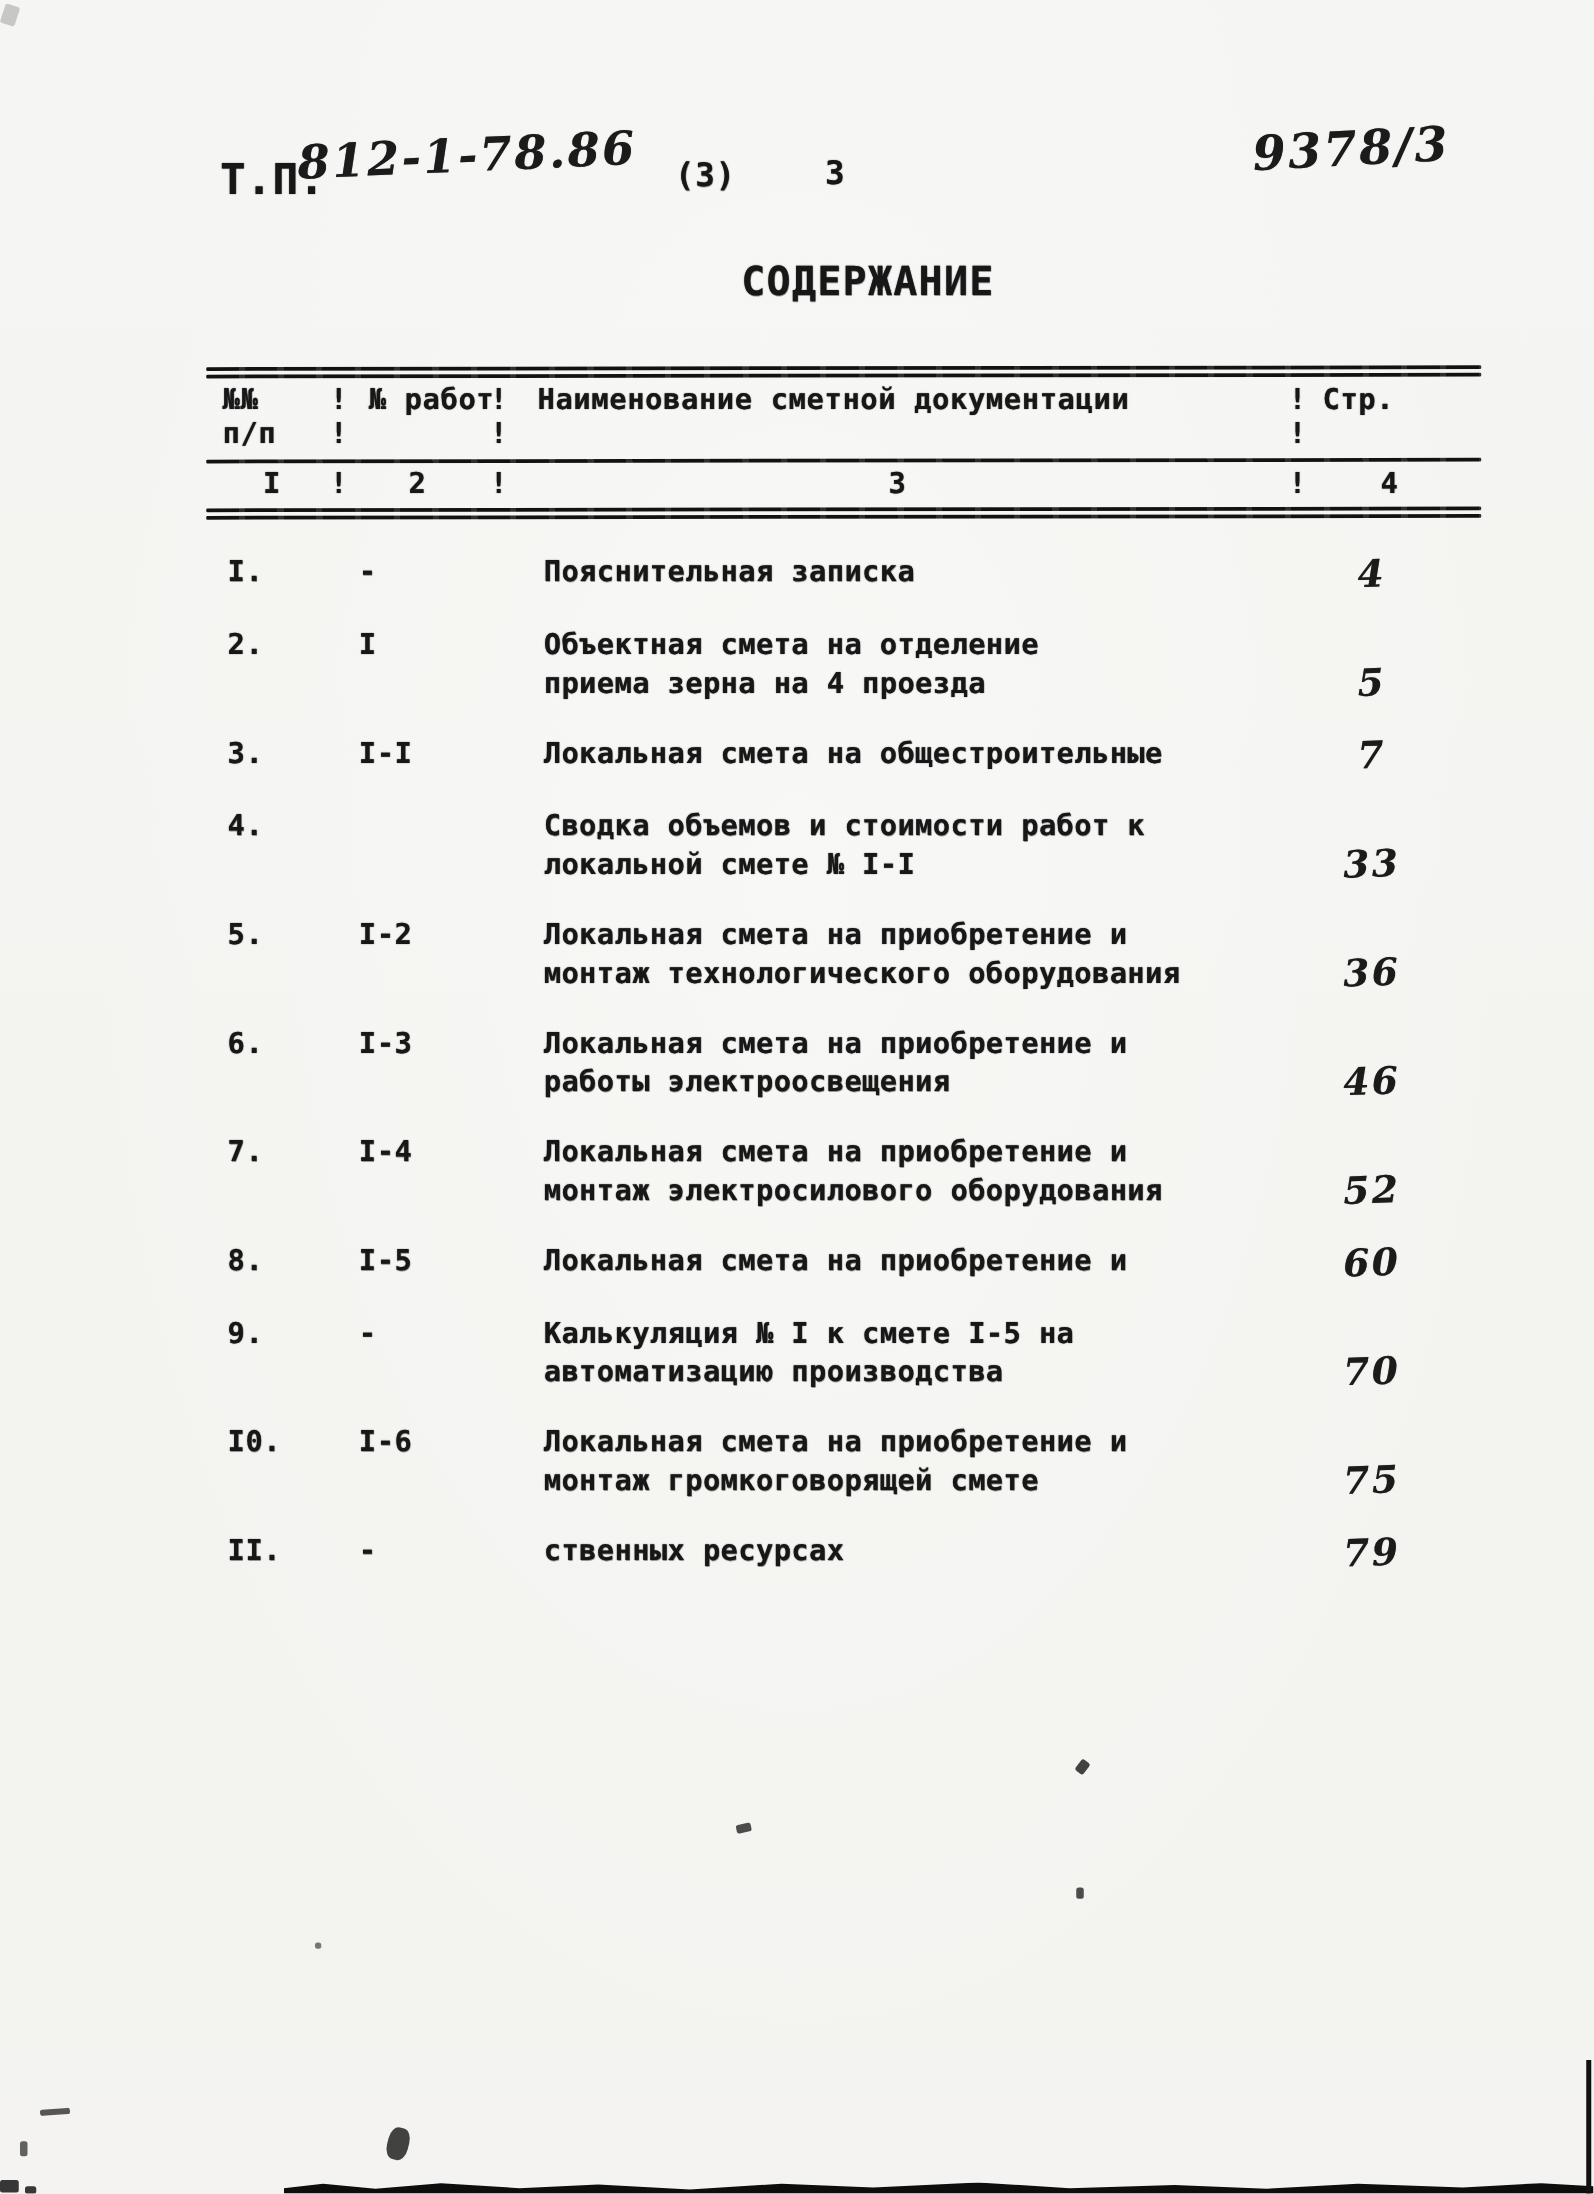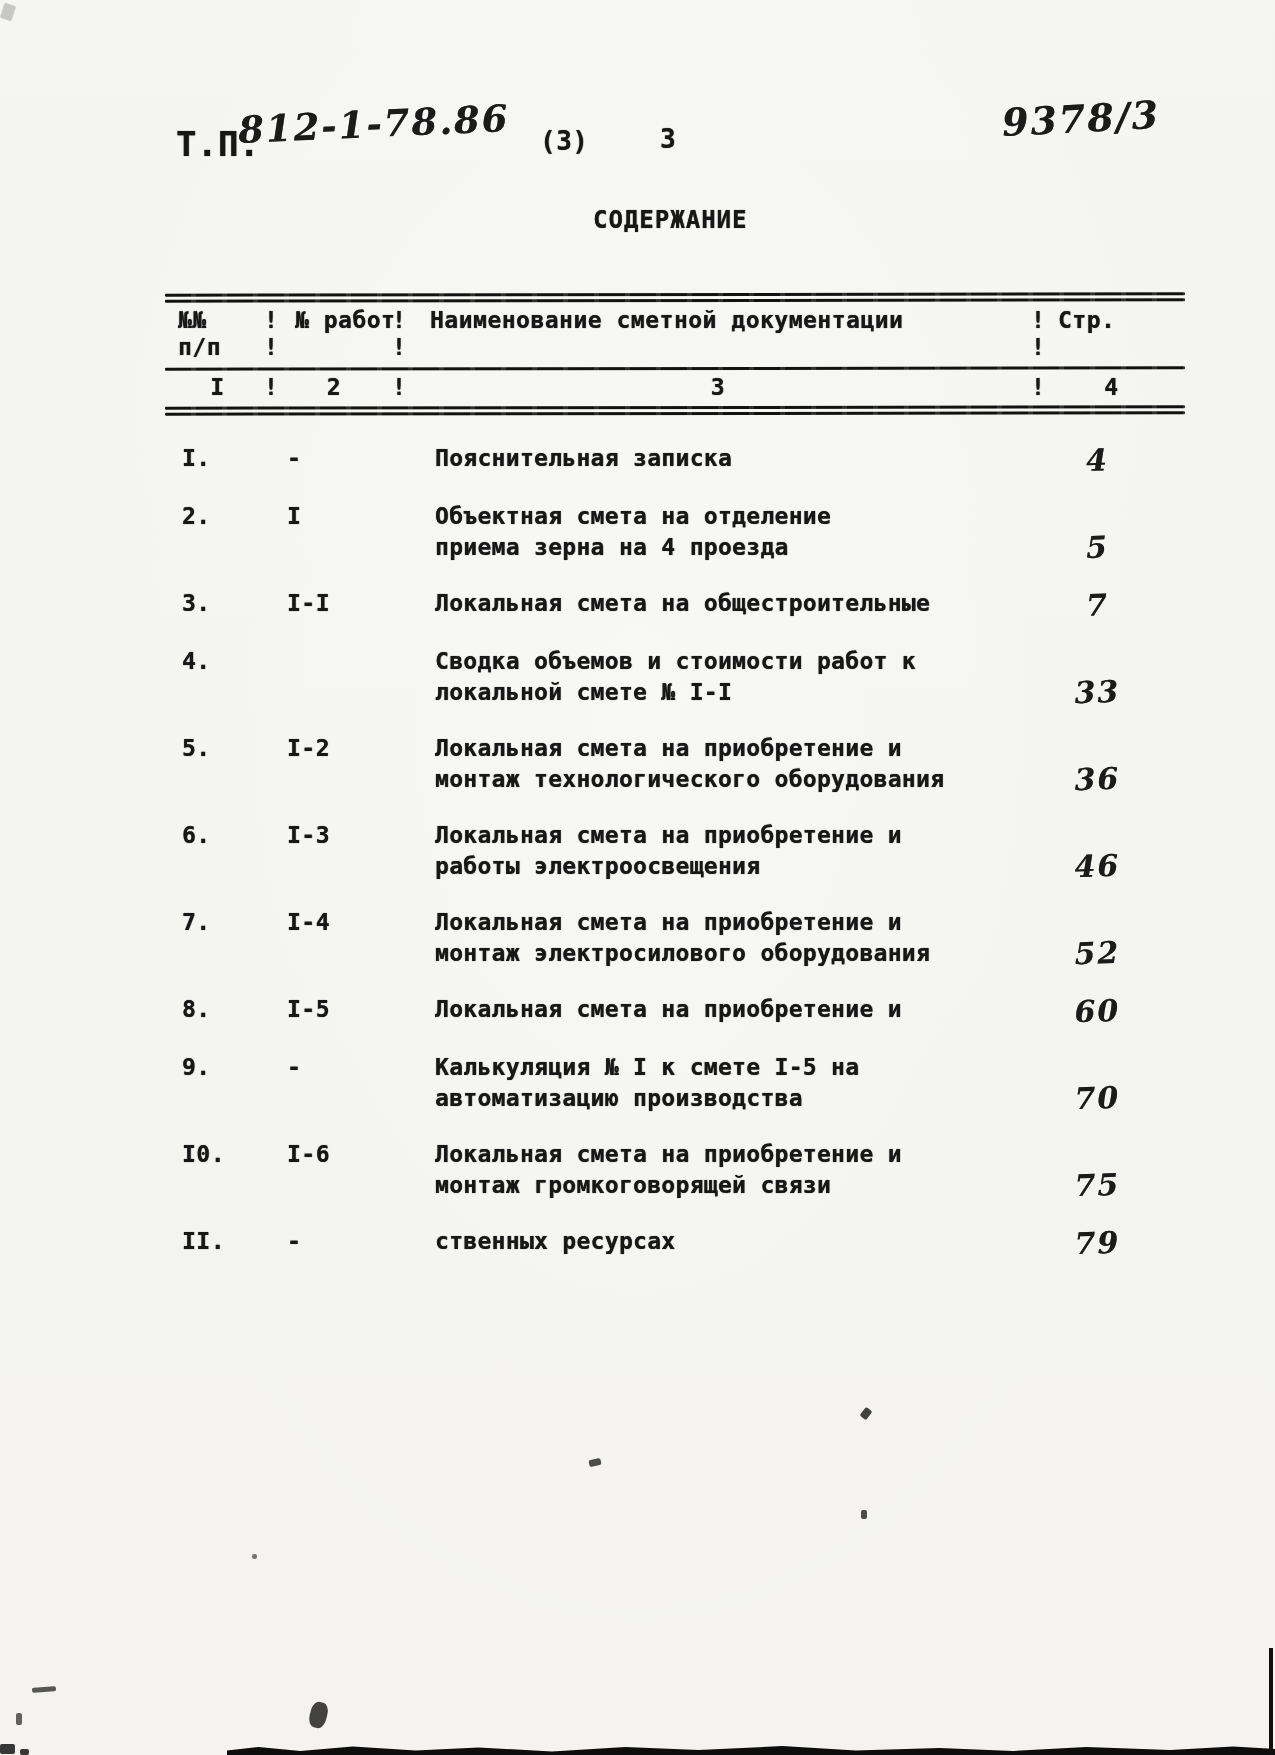--- a/index.html
+++ b/index.html
@@ -31,21 +31,21 @@
 
   
   .hdr{position:absolute;top:0;left:0;width:100%;height:170px;}
   .doc-code-label{position:absolute;left:176px;top:124px;font-size:34px;}
   .doc-code-hand{position:absolute;left:238px;top:102px;font-size:37px;letter-spacing:2px;transform:rotate(-2.5deg);}
   .sheet-paren{position:absolute;left:540px;top:126px;font-size:26px;}
   .sheet-num{position:absolute;left:660px;top:124px;font-size:26px;}
   .archive-hand{position:absolute;left:1002px;top:96px;font-size:38px;letter-spacing:2px;transform:rotate(-3deg);}
 
   
-  .doc-title{position:absolute;left:593px;top:206px;font-size:24px;letter-spacing:1px;}
+  .doc-title{position:absolute;left:593px;top:206px;font-size:32px;letter-spacing:1px;}
 
   
   .toc{position:absolute;left:165px;top:293px;width:1020px;}
   .rule{height:3px;background:repeating-linear-gradient(90deg,#121212 0 26px,#2e2e2e 26px 31px);border-radius:1px;}
   .dline .rule + .rule{margin-top:3px;}
   .dline{transform:rotate(-.08deg);}
   .sline{margin:2px 0 0 0;transform:rotate(-.08deg);}
 
   .grid{display:grid;grid-template-columns:105px 128px 640px 147px;}
   .thead{position:relative;padding-top:5px;height:58px;font-size:23px;line-height:27px;}
@@ -216,21 +216,21 @@
             <div>Калькуляция № I к смете I-5 на</div>
             <div>автоматизацию производства</div>
           </div>
           <div class="pg hand">70</div>
         </div>
         <div class="row">
           <div class="num typed">I0.</div>
           <div class="smeta typed">I-6</div>
           <div class="name typed">
             <div>Локальная смета на приобретение и</div>
-            <div>монтаж громкоговорящей связи</div>
+            <div>монтаж громкоговорящей смете</div>
           </div>
           <div class="pg hand">75</div>
         </div>
         <div class="row">
           <div class="num typed">II.</div>
           <div class="smeta typed">-</div>
           <div class="name typed">
             <div>ственных ресурсах</div>
           </div>
           <div class="pg hand">79</div>

